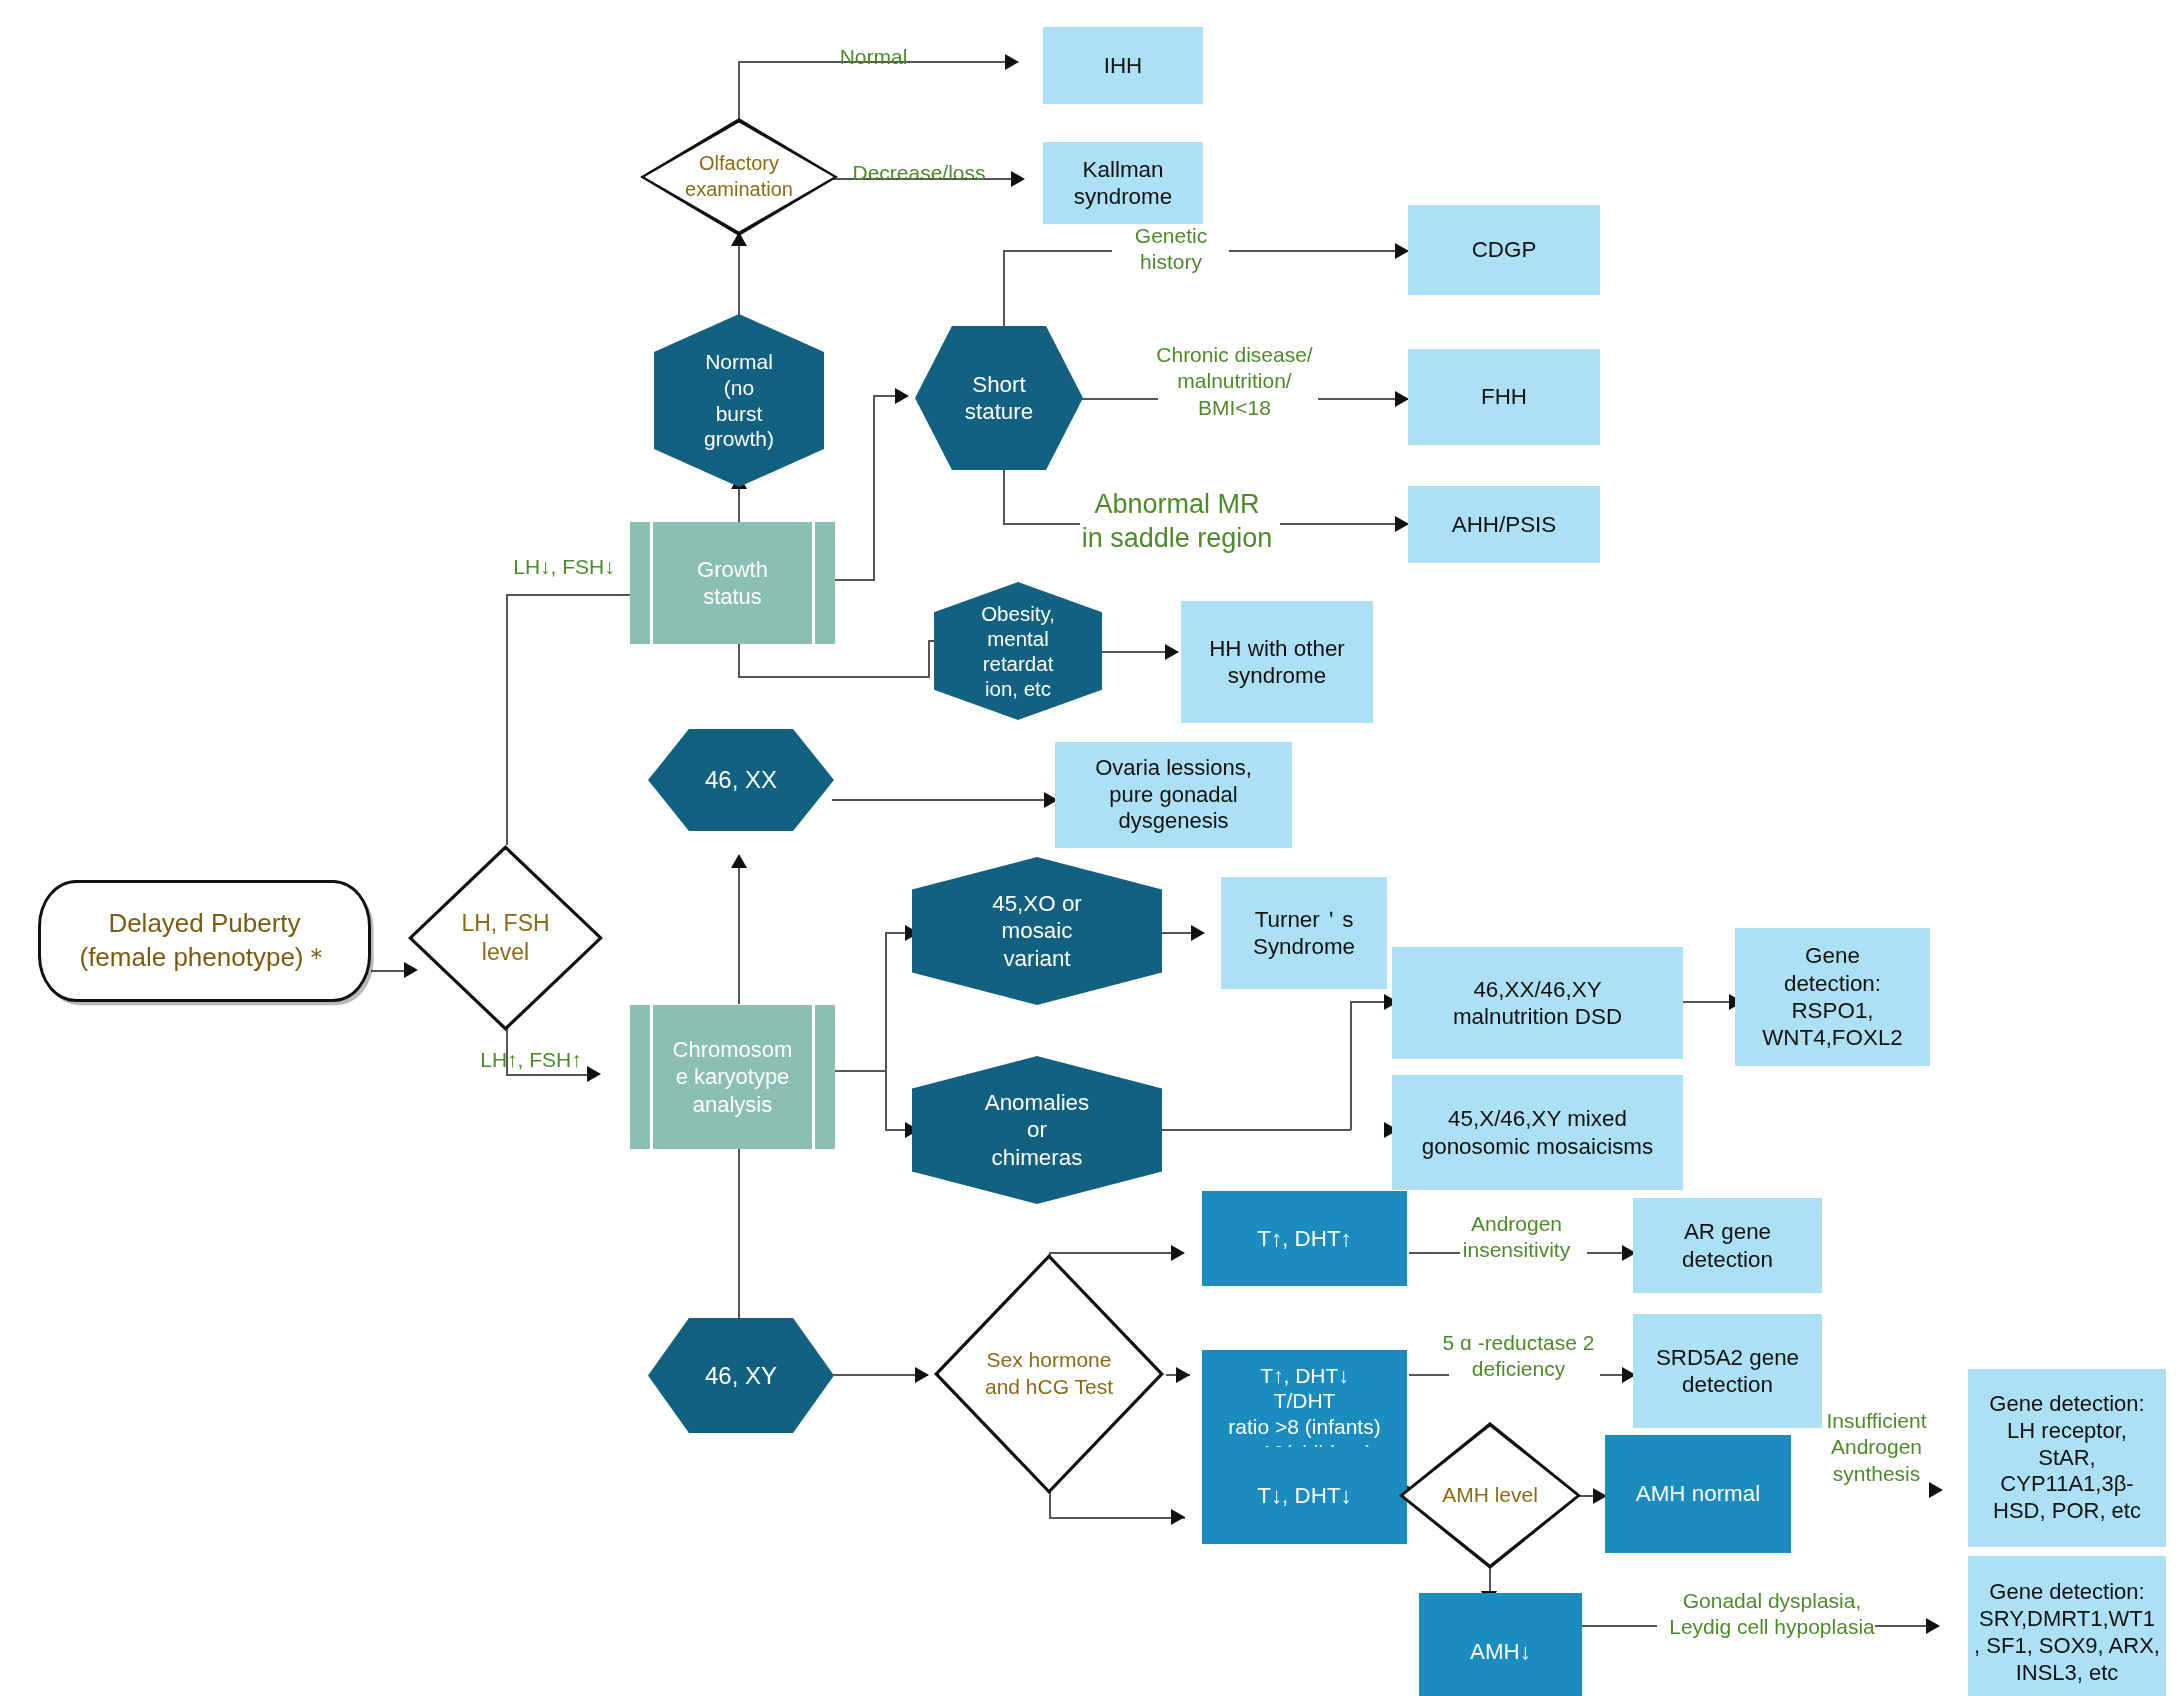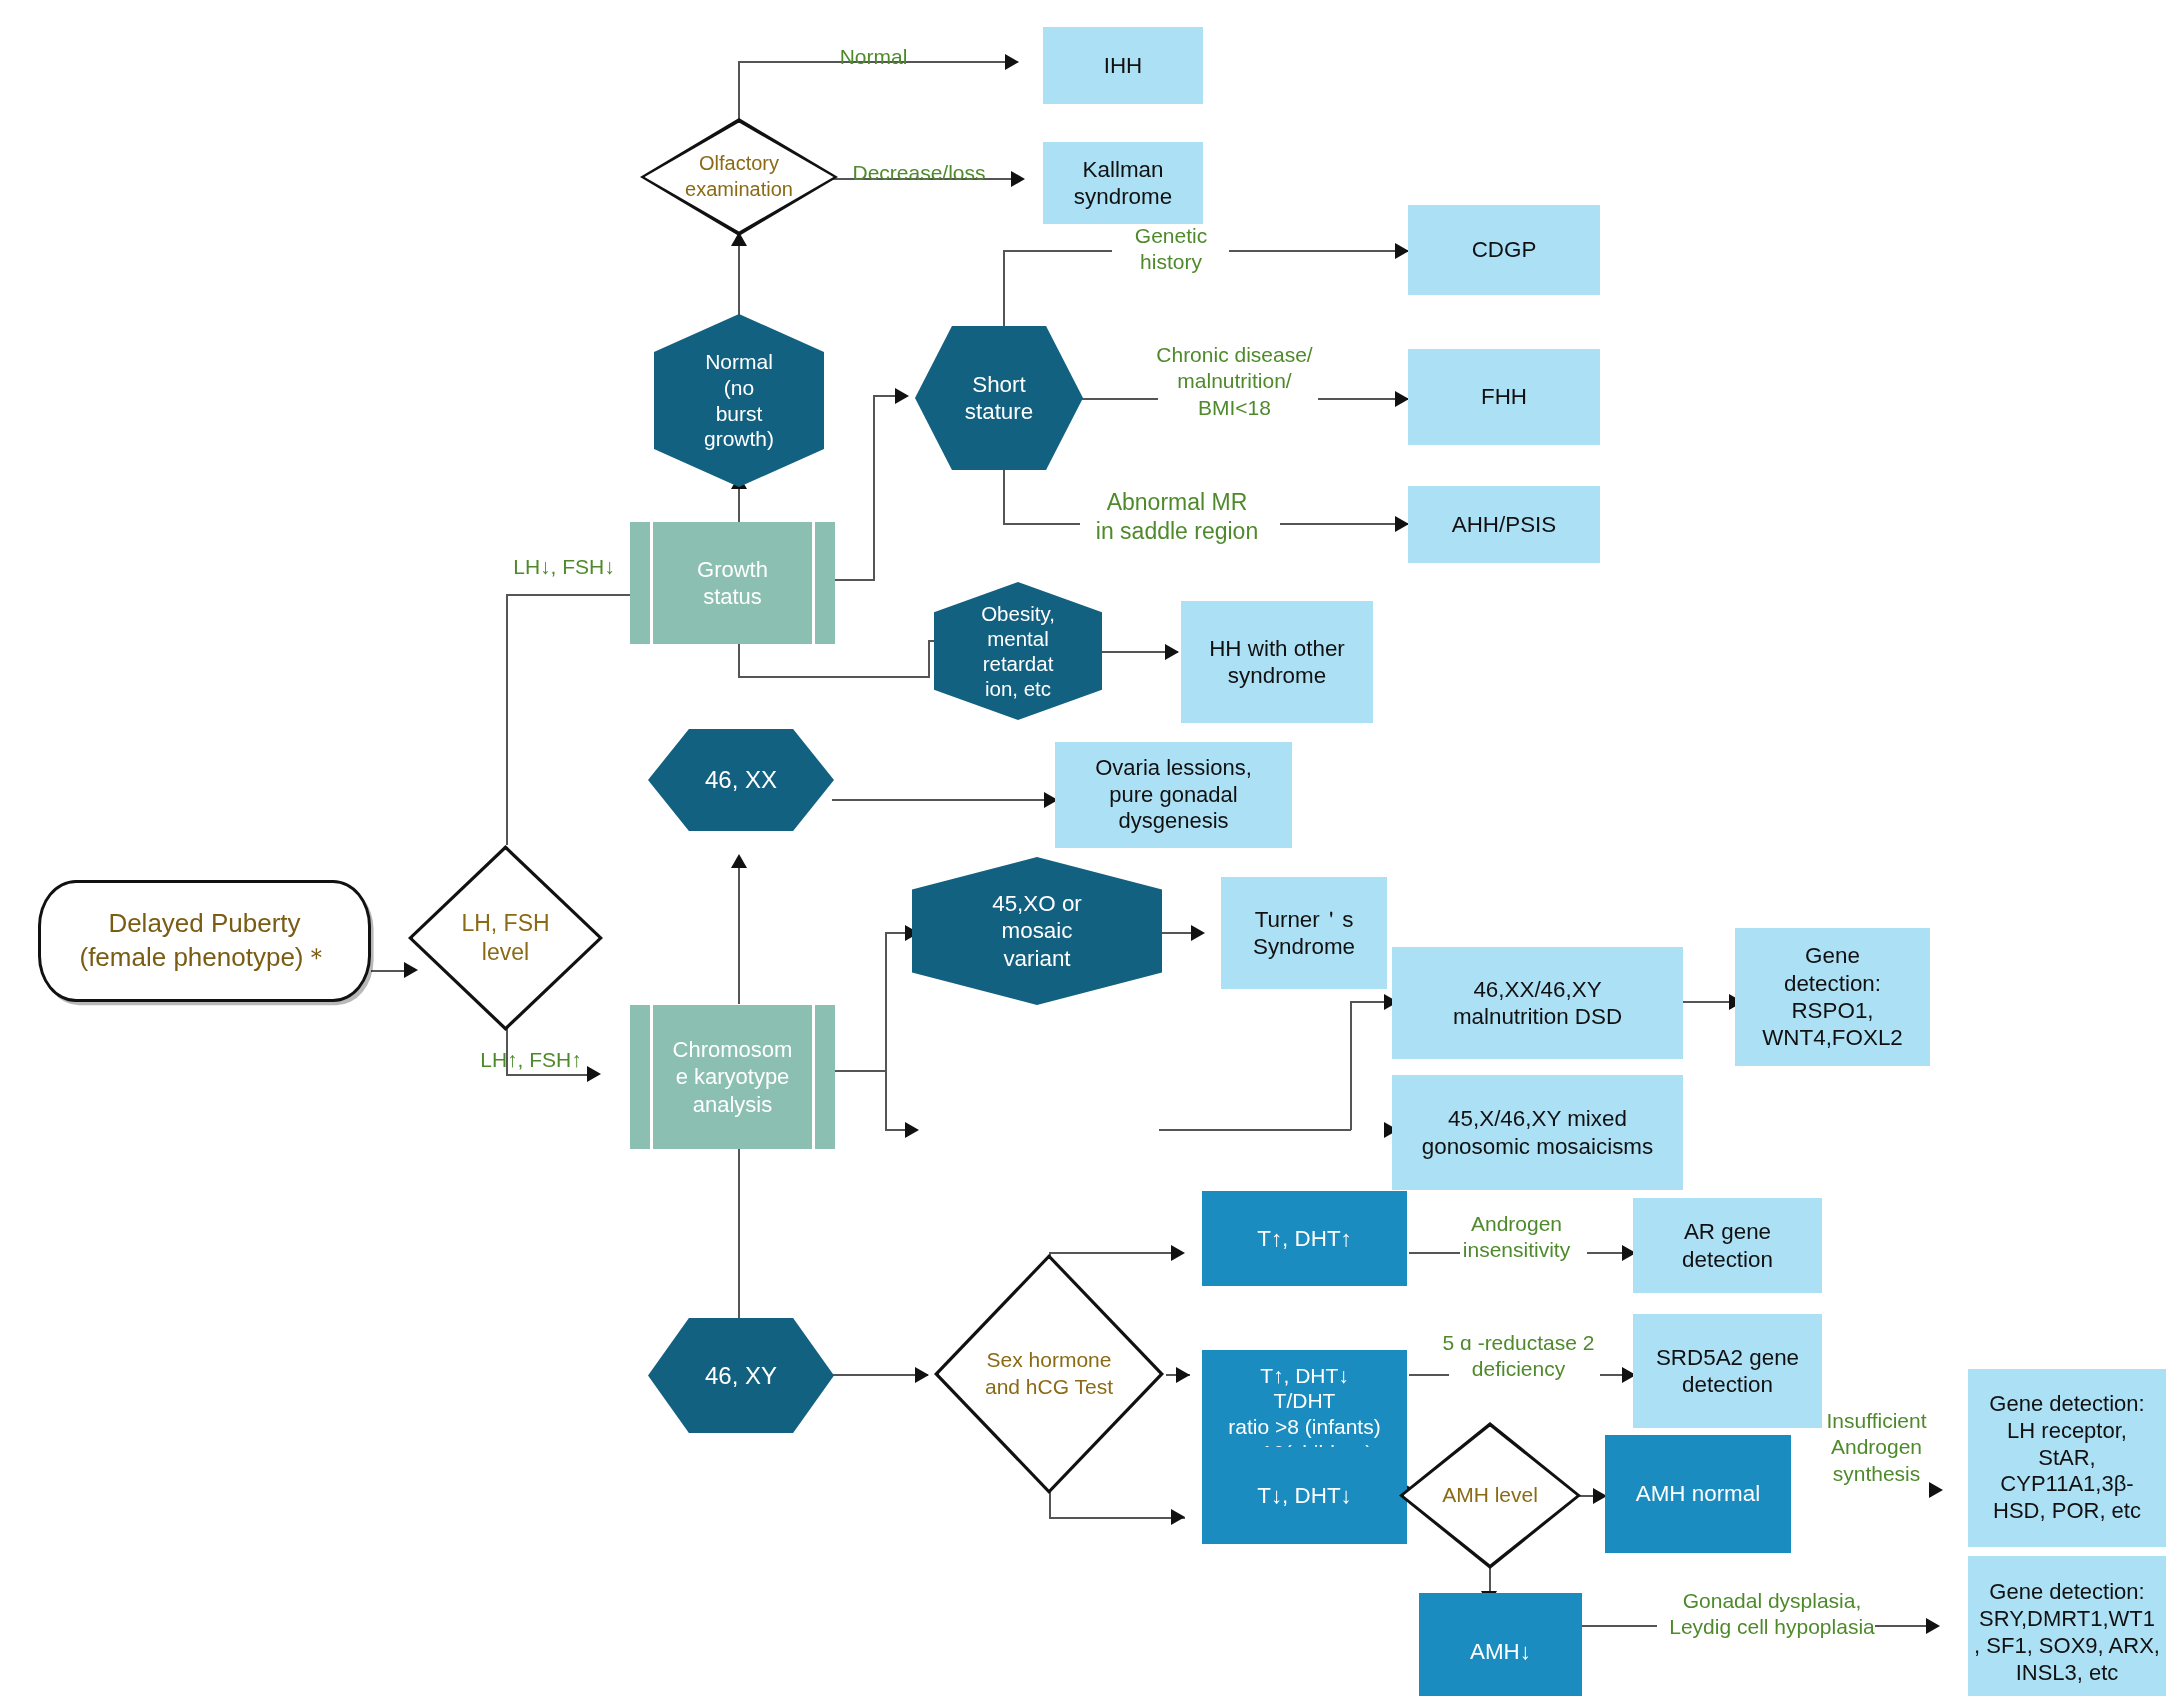--- a/index.html
+++ b/index.html
@@ -243,21 +243,21 @@
   <div class="node hex darkteal" style="left:915px;top:326px;width:168px;height:144px;font-size:22.4px;">
     <span style="white-space: pre-line;">Short
 stature</span>
   </div>
 
   <div class="glabel" style="left: 1107px; top: 223px; width: 128px; font-size: 21px; white-space: pre-line;">Genetic
 history</div>
   <div class="glabel" style="left: 1145px; top: 342px; width: 179px; font-size: 21px; white-space: pre-line;">Chronic disease/
 malnutrition/
 BMI&lt;18</div>
-  <div class="glabel" style="left: 1070px; top: 488px; width: 214px; font-size: 23px; white-space: pre-line;">Abnormal MR
+  <div class="glabel" style="left: 1070px; top: 488px; width: 214px; font-size: 27px; white-space: pre-line;">Abnormal MR
 in saddle region</div>
 
   <div class="node lightblue" style="left:1408px;top:205px;width:192px;height:90px;font-size:22.4px;">
     <span>CDGP</span>
   </div>
 
   <div class="node lightblue" style="left:1408px;top:349px;width:192px;height:96px;font-size:22.4px;">
     <span>FHH</span>
   </div>
 
@@ -291,20 +291,25 @@
     <span style="white-space: pre-line;">45,XO or
 mosaic
 variant</span>
   </div>
 
   <div class="node lightblue" style="left:1200px;top:877px;width:166px;height:112px;font-size:22.4px;margin-left:21px;">
     <span style="white-space: pre-line;">Turner＇s
 Syndrome</span>
   </div>
 
+  <div class="node hex-tall darkteal" style="left:912px;top:1056px;width:250px;height:148px;font-size:22.4px;">
+    <span style="white-space: pre-line;">Anomalies
+or
+chimeras</span>
+  </div>
 
   <div class="node lightblue" style="left:1392px;top:947px;width:291px;height:112px;font-size:22.4px;">
     <span style="white-space: pre-line;">46,XX/46,XY
 malnutrition DSD</span>
   </div>
 
   <div class="node lightblue" style="left:1392px;top:1075px;width:291px;height:115px;font-size:22.4px;">
     <span style="white-space: pre-line;">45,X/46,XY mixed
 gonosomic mosaicisms</span>
   </div>

